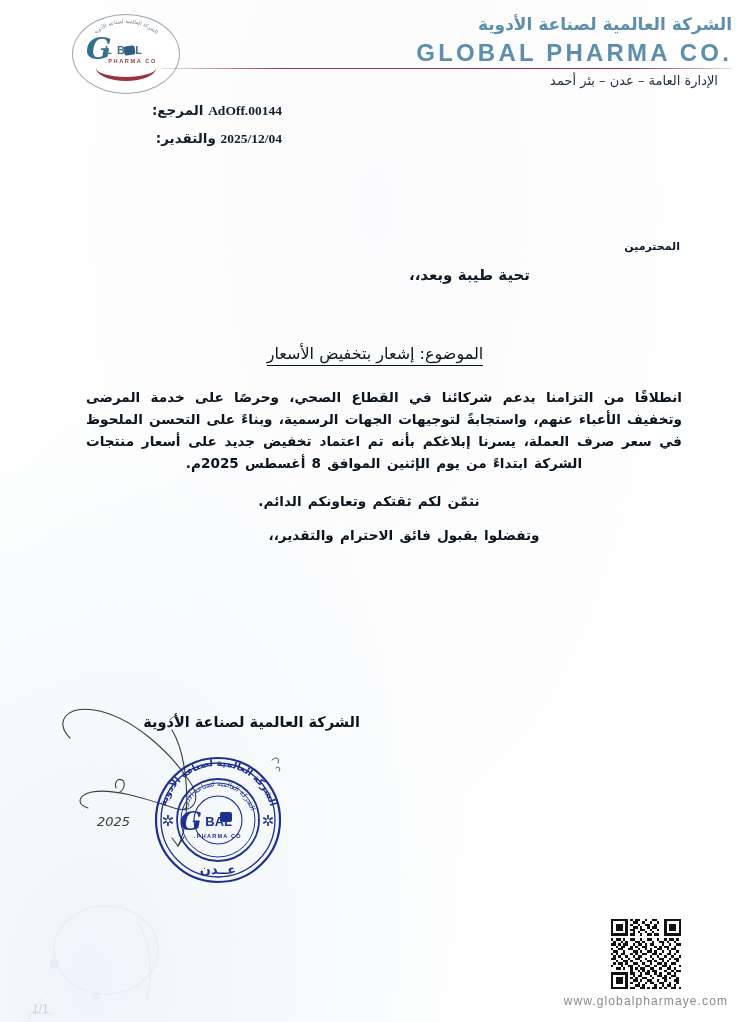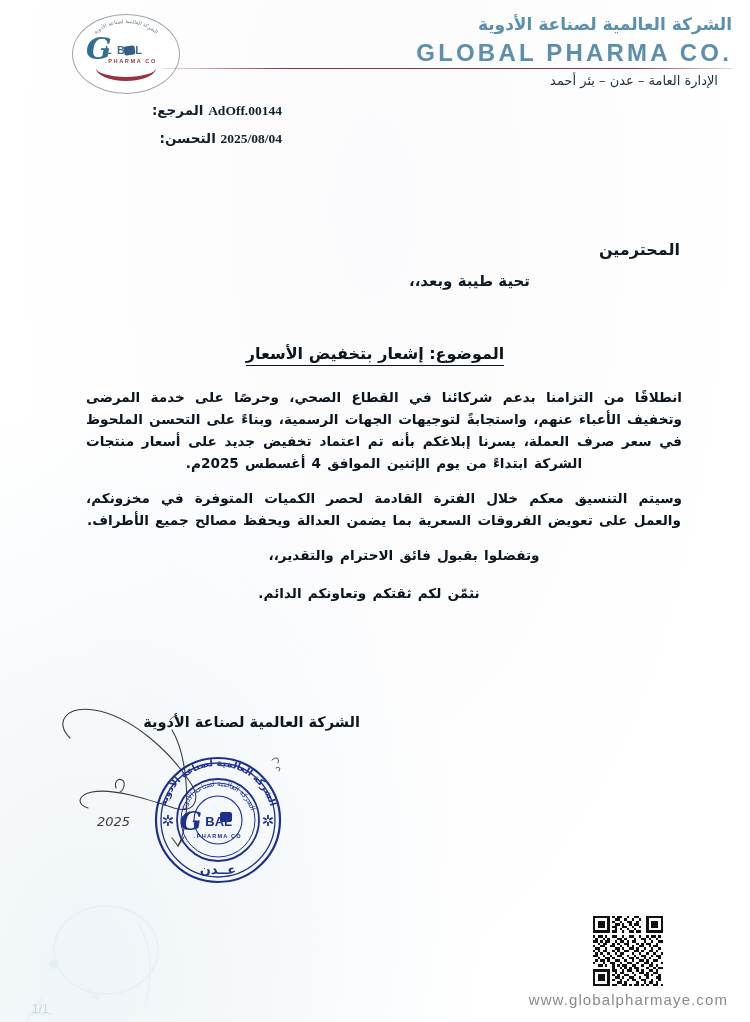--- a/index.html
+++ b/index.html
@@ -182,21 +182,21 @@
     justify-content: space-between;
     align-items: baseline;
   }
   .sal-to {
     font-size: 14.5px;
     font-weight: bold;
     color: #0e1a26;
     margin-right: 110px;
   }
   .sal-resp {
-    font-size: 16px;
+    font-size: 11px;
     font-weight: bold;
     color: #0e1a26;
   }
   .sal-greet {
     margin-top: 13px;
     margin-right: 150px;
     font-size: 15px;
     font-weight: bold;
     color: #0e1a26;
   }
@@ -204,21 +204,21 @@
   
   .subject {
     position: absolute;
     top: 344px;
     left: 0; right: 0;
     text-align: center;
     direction: rtl;
   }
   .subject span {
     font-size: 16px;
-    font-weight: bold;
+    font-weight: normal;
     color: #0b151f;
     border-bottom: 1.6px solid #0b151f;
     padding-bottom: 2px;
   }
 
   
   .body-text {
     position: absolute;
     top: 386px;
     left: 86px;
@@ -293,21 +293,21 @@
     direction: ltr;
   }
   .qr {
     width: 70px;
     height: 70px;
     margin: 0 auto 5px auto;
     display: block;
   }
   .site {
     font-family: "Liberation Sans", sans-serif;
-    font-size: 15px;
+    font-size: 12px;
     letter-spacing: 1.1px;
     color: #8a8a8a;
     white-space: nowrap;
   }
   .pagemark {
     position: absolute;
     bottom: 6px;
     left: 32px;
     font-family: "Liberation Sans", sans-serif;
     font-size: 12px;
@@ -364,41 +364,40 @@
     <div class="divider"></div>
     <div class="brand-addr">الإدارة العامة – عدن – بئر أحمد</div>
   </div>
 
   <div class="refblock">
     <div class="refline">
       <span class="val">AdOff.00144</span>
       <span class="lbl">المرجع:</span>
     </div>
     <div class="refline">
-      <span class="val">2025/08/04</span>
-      <span class="lbl">التحسن:</span>
+      <span class="val">2025/12/04</span>
+      <span class="lbl">والتقدير:</span>
     </div>
   </div>
 
   <div class="salutation">
     <div class="sal-row">
       <div class="sal-resp">المحترمين</div>
     </div>
     <div class="sal-greet">تحية طيبة وبعد،،</div>
   </div>
 
   <div class="subject">
     <span>الموضوع: إشعار بتخفيض الأسعار</span>
   </div>
 
   <div class="body-text">
-    <p class="para p1">انطلاقًا من التزامنا بدعم شركائنا في القطاع الصحي، وحرصًا على خدمة المرضى وتخفيف الأعباء عنهم، واستجابةً لتوجيهات الجهات الرسمية، وبناءً على التحسن الملحوظ في سعر صرف العملة، يسرنا إبلاغكم بأنه تم اعتماد تخفيض جديد على أسعار منتجات الشركة ابتداءً من يوم الإثنين الموافق 4 أغسطس 2025م.</p>
-    <p class="para">وسيتم التنسيق معكم خلال الفترة القادمة لحصر الكميات المتوفرة في مخزونكم، والعمل على تعويض الفروقات السعرية بما يضمن العدالة ويحفظ مصالح جميع الأطراف.</p>
+    <p class="para p1">انطلاقًا من التزامنا بدعم شركائنا في القطاع الصحي، وحرصًا على خدمة المرضى وتخفيف الأعباء عنهم، واستجابةً لتوجيهات الجهات الرسمية، وبناءً على التحسن الملحوظ في سعر صرف العملة، يسرنا إبلاغكم بأنه تم اعتماد تخفيض جديد على أسعار منتجات الشركة ابتداءً من يوم الإثنين الموافق 8 أغسطس 2025م.</p>
+    <p class="para thanks">نثمّن لكم ثقتكم وتعاونكم الدائم.</p>
     <p class="para regards">وتفضلوا بقبول فائق الاحترام والتقدير،،</p>
-    <p class="para thanks">نثمّن لكم ثقتكم وتعاونكم الدائم.</p>
   </div>
 
   <div class="sigblock">
 
     <svg class="handwriting" viewBox="0 0 300 160">
       <g fill="none" stroke="#3b3b3b" stroke-width="1.1" stroke-linecap="round">
         <path d="M 18,42 C 2,26 14,10 42,14 C 80,20 118,56 138,86 C 150,104 142,118 122,112
                  C 92,102 60,92 40,96 C 26,99 24,108 36,112"></path>
         <path d="M 120,34 C 126,44 132,62 134,86 C 136,110 134,136 126,150"></path>
         <path d="M 126,150 L 120,142 M 126,150 L 132,141"></path>

